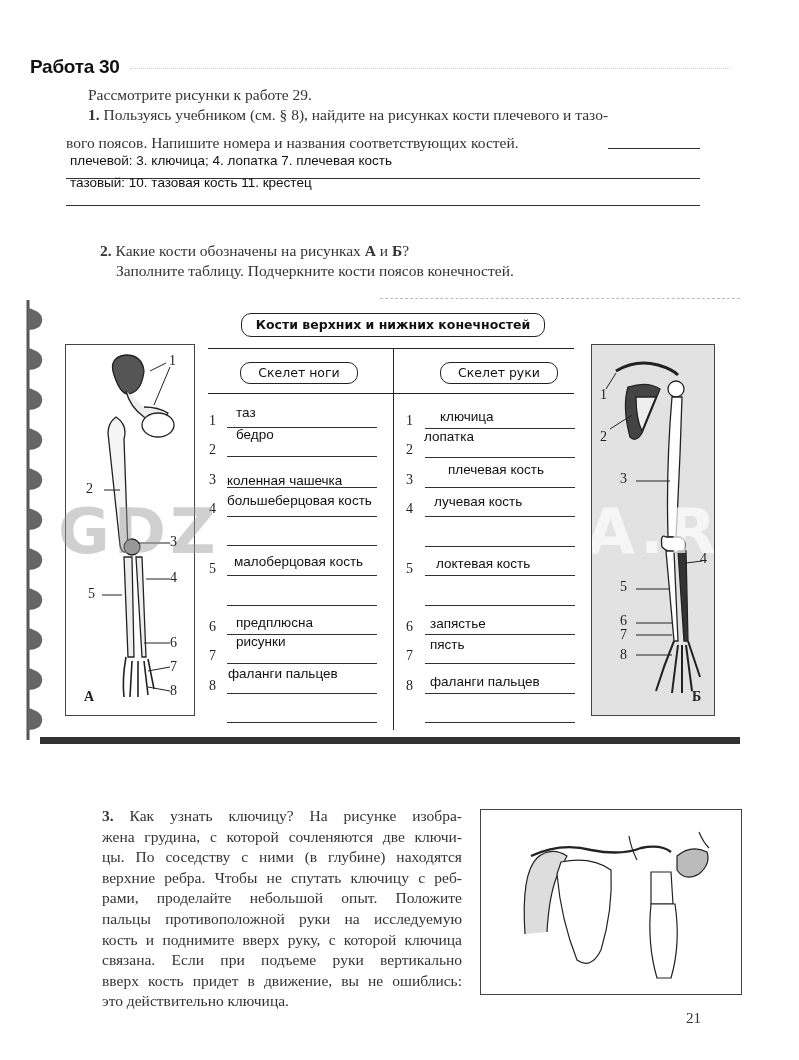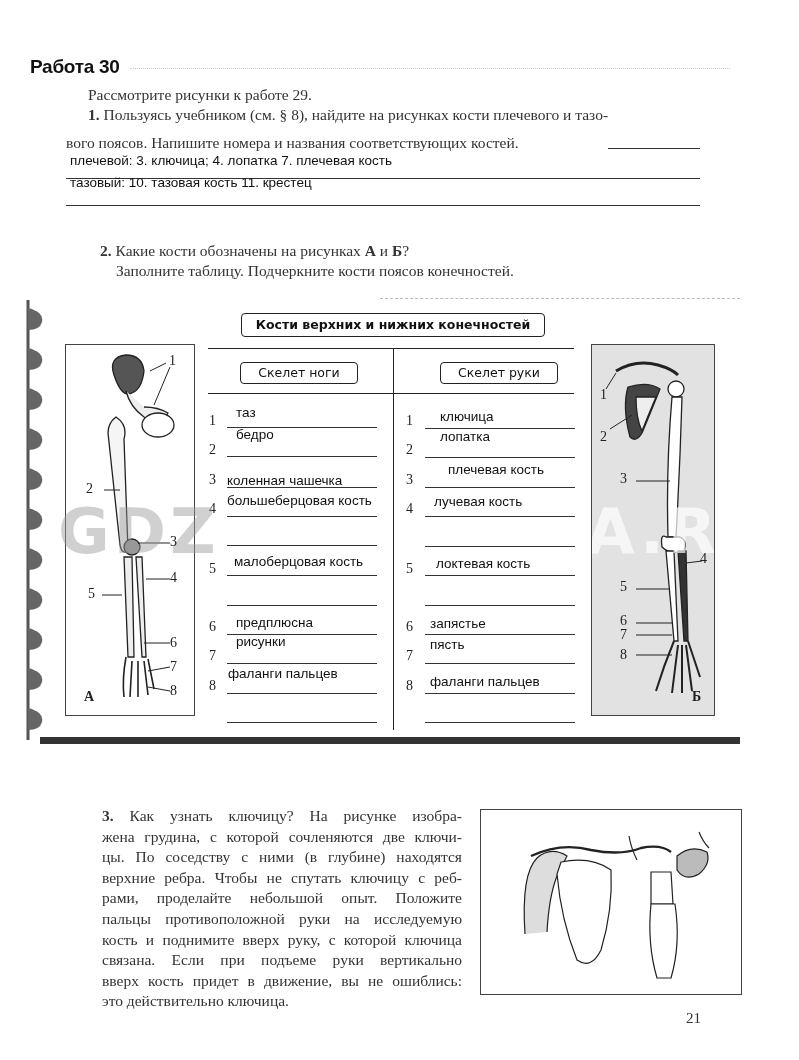--- a/index.html
+++ b/index.html
@@ -3,21 +3,21 @@
 <meta charset="utf-8">
 <style>
   html,body{margin:0;padding:0;background:#fff;}
   body{width:799px;height:1060px;position:relative;overflow:hidden;font-family:"DejaVu Serif",serif;color:#222;}
   .abs{position:absolute;}
   .title{left:30px;top:56px;font-family:"Liberation Sans",sans-serif;font-weight:bold;font-size:19px;color:#111;letter-spacing:-0.3px;}
   .title-noise{left:130px;top:68px;width:600px;height:6px;border-top:1px dotted #ccc;}
   .serif{font-family:"Liberation Serif",serif;font-size:15.5px;color:#333;}
   .hand{font-family:"Liberation Sans",sans-serif;font-size:13.5px;color:#111;}
   .rule{height:0;border-top:1px solid #333;}
-  .pill{border:1.5px solid #222;border-radius:4px;font-family:"DejaVu Sans",sans-serif;text-align:center;color:#111;background:#fff;}
+  .pill{border:1.5px solid #222;border-radius:10px;font-family:"DejaVu Sans",sans-serif;text-align:center;color:#111;background:#fff;}
   .spiral{left:18px;top:300px;width:40px;height:440px;}
   .frame{border:1px solid #444;}
   .num{font-family:"Liberation Serif",serif;font-size:14px;color:#222;}
   .bottombar{left:40px;top:737px;width:700px;height:7px;background:#333;}
   .wm{font-family:"DejaVu Sans",sans-serif;font-weight:bold;font-size:63px;color:rgba(150,150,150,0.45);letter-spacing:4px;}
   .para{font-family:"Liberation Serif",serif;font-size:15.5px;color:#333;line-height:20.6px;text-align:justify;width:360px;}
 </style>
 </head>
 <body>
 
@@ -101,21 +101,21 @@
   <div class="abs rule" style="left:227px;top:693px;width:150px;"></div>
   <div class="abs rule" style="left:227px;top:722px;width:150px;"></div>
 </div>
 
 <div>
   <div class="abs num" style="left:406px;top:413px;">1</div>
   <div class="abs hand" style="left:440px;top:409px;">ключица</div>
   <div class="abs rule" style="left:425px;top:428px;width:150px;"></div>
 
   <div class="abs num" style="left:406px;top:442px;">2</div>
-  <div class="abs hand" style="left:440px;top:429px;">лопатка</div>
+  <div class="abs hand" style="left:424px;top:429px;">лопатка</div>
   <div class="abs rule" style="left:425px;top:457px;width:150px;"></div>
 
   <div class="abs num" style="left:406px;top:472px;">3</div>
   <div class="abs hand" style="left:448px;top:462px;">плечевая кость</div>
   <div class="abs rule" style="left:425px;top:487px;width:150px;"></div>
 
   <div class="abs num" style="left:406px;top:501px;">4</div>
   <div class="abs hand" style="left:434px;top:494px;">лучевая кость</div>
   <div class="abs rule" style="left:425px;top:516px;width:150px;"></div>
   <div class="abs rule" style="left:425px;top:546px;width:150px;"></div>

